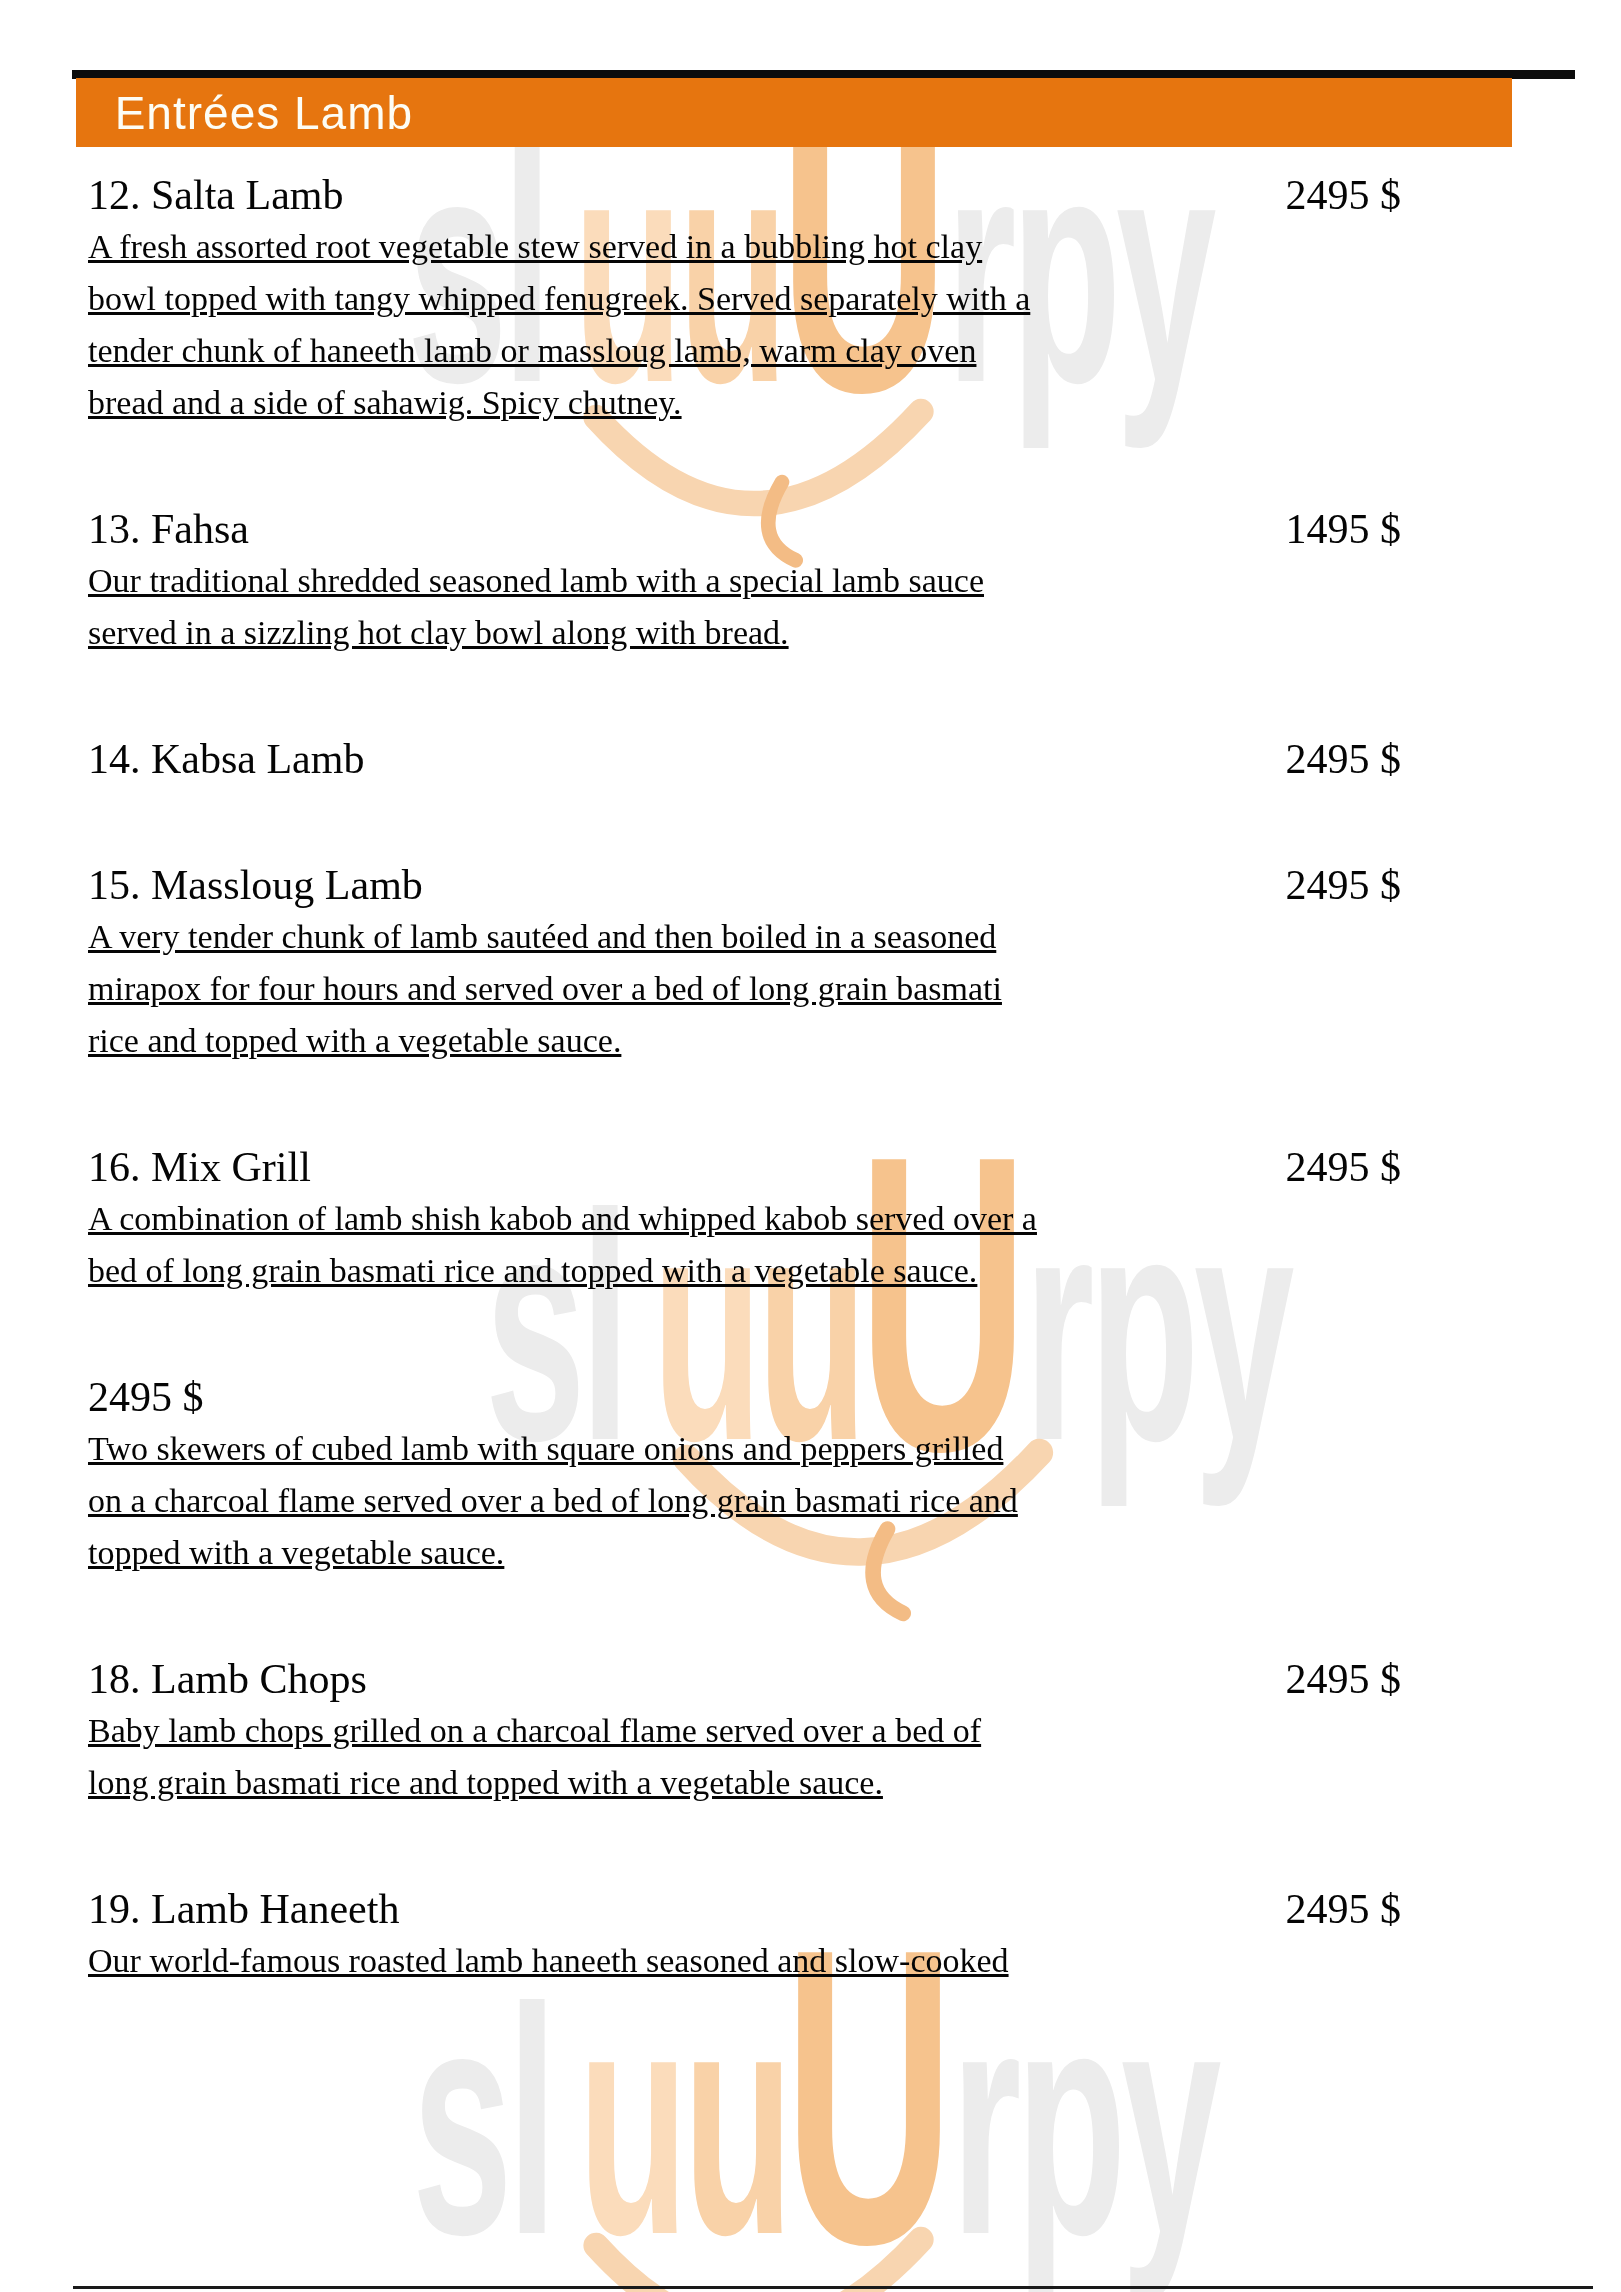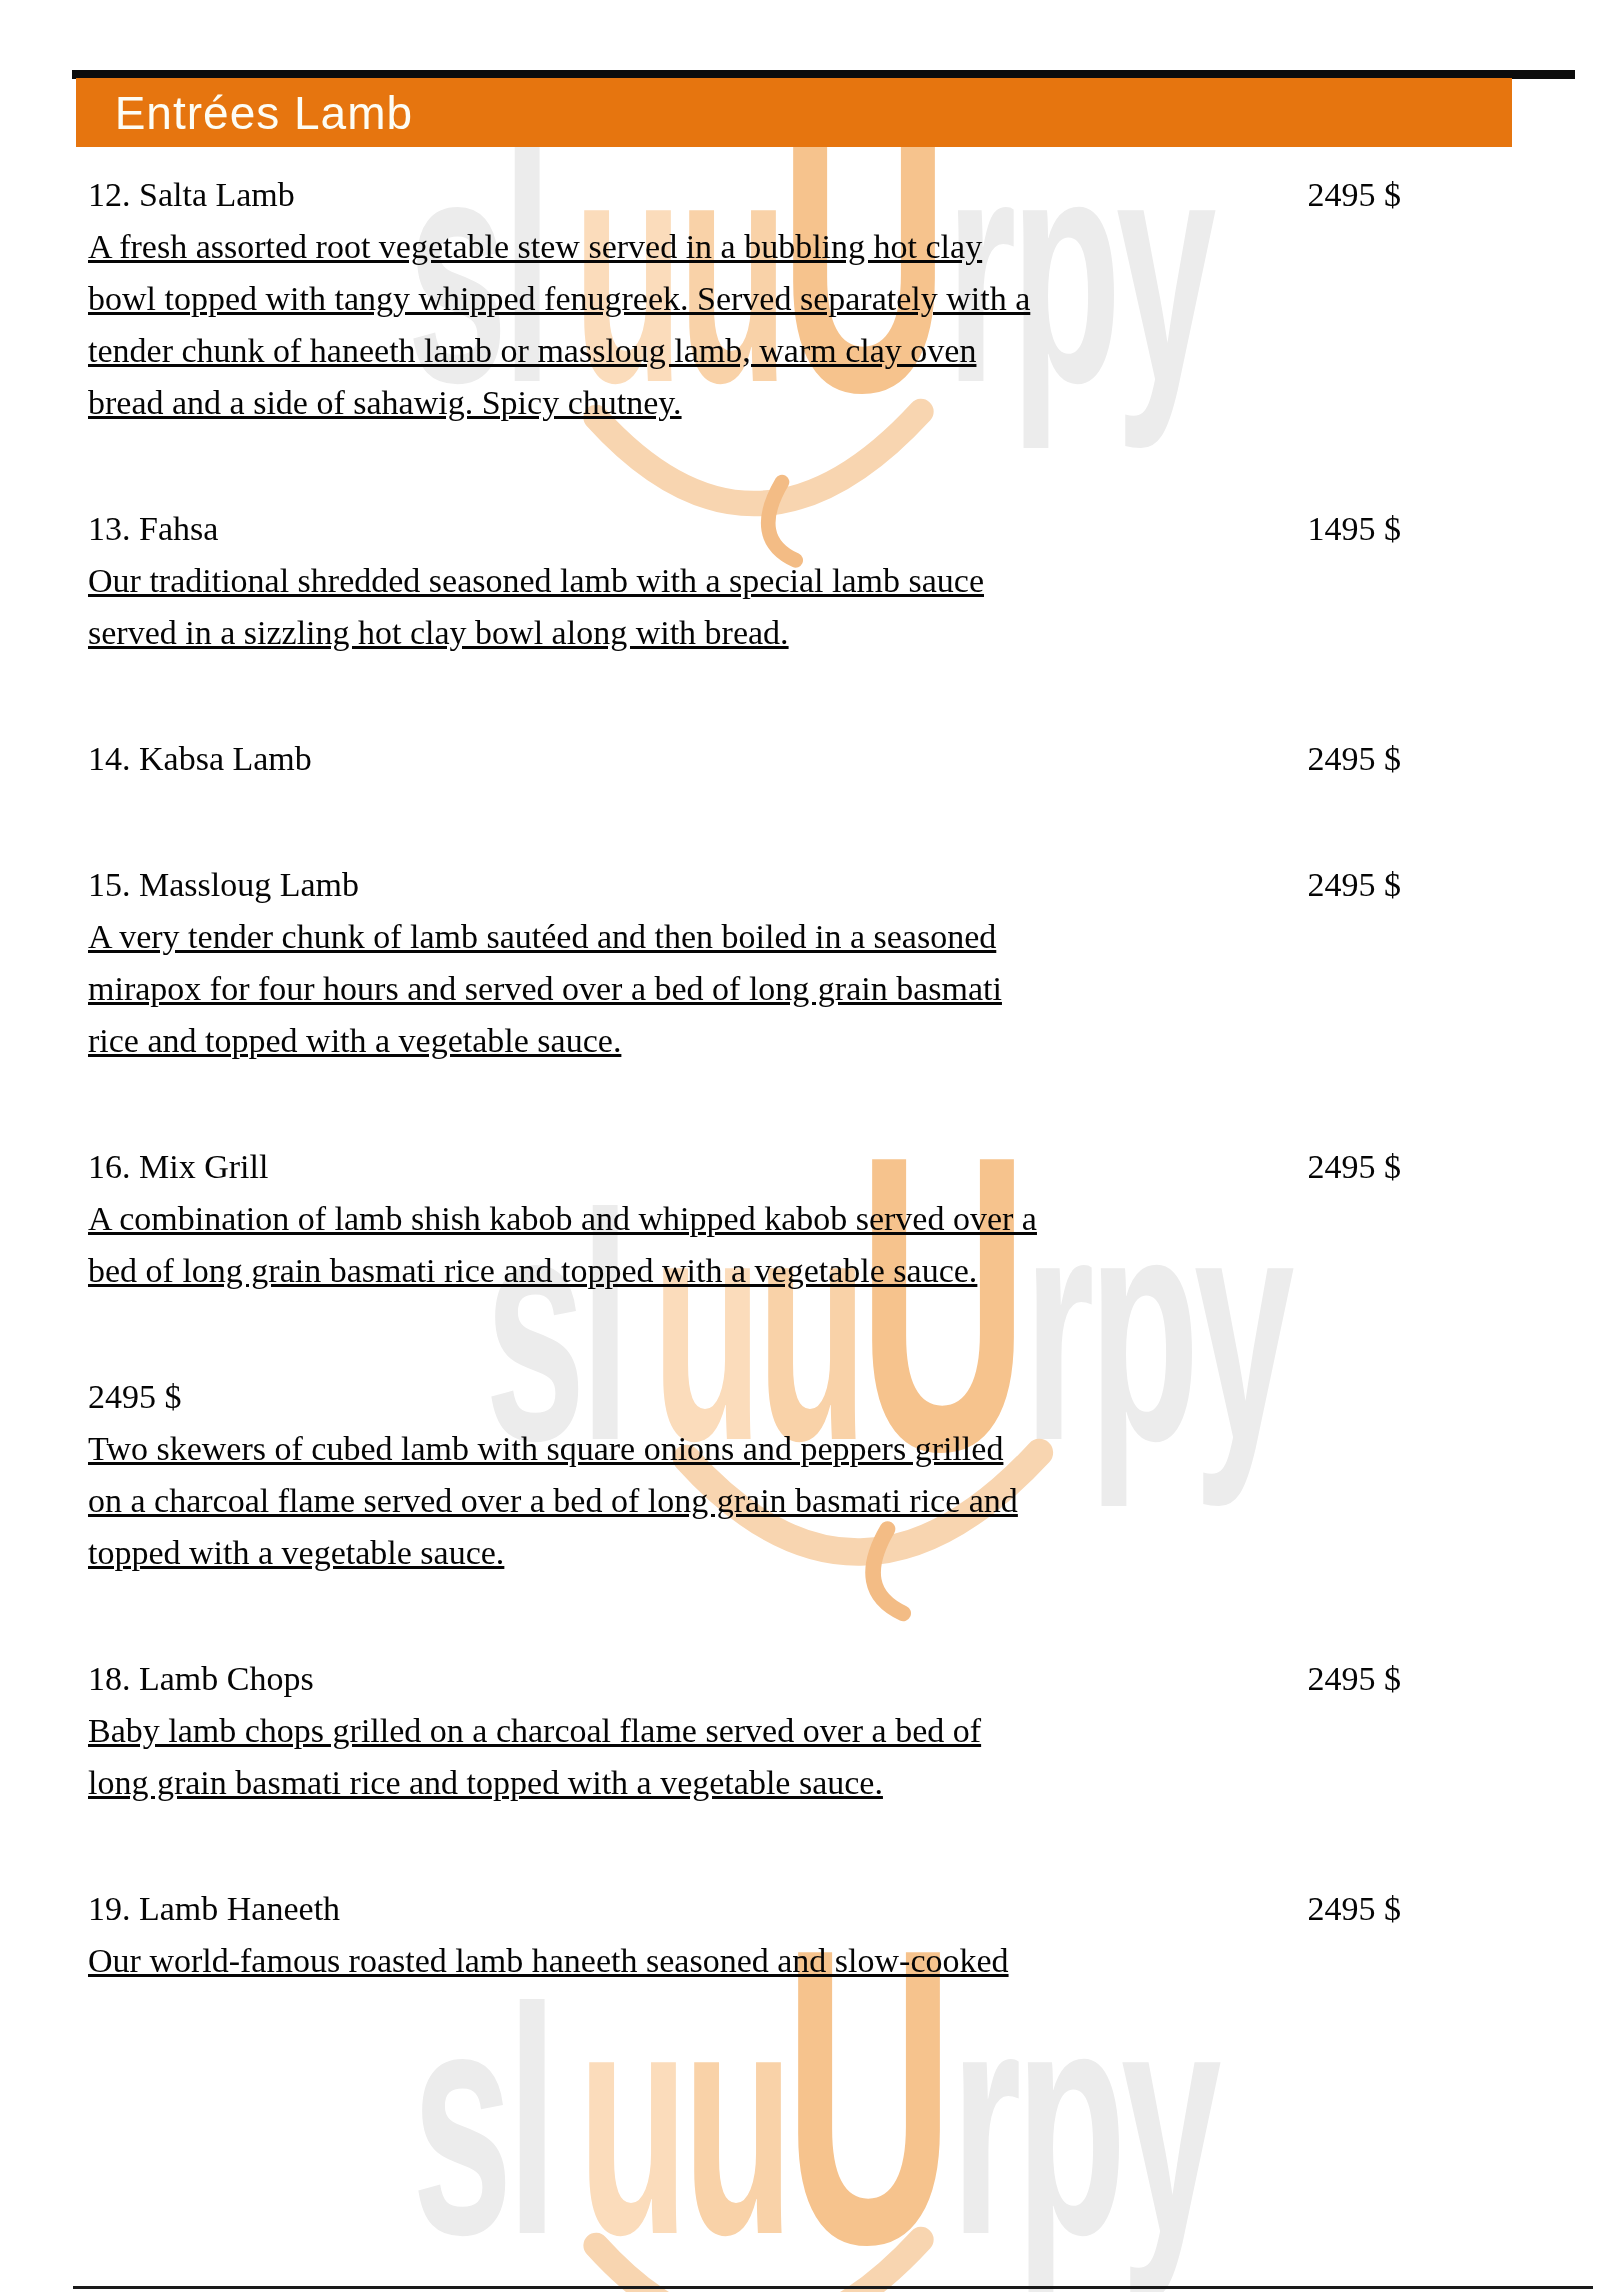--- a/index.html
+++ b/index.html
@@ -58,21 +58,21 @@
     width:1313px;
     padding-top:21.6px;
     z-index:1;
   }
   .item { margin:0 0 74px 0; }
   .item:last-child { margin-bottom:0; }
   .item-row {
     display:flex;
     justify-content:space-between;
     align-items:baseline;
-    font-size:34px;
+    font-size:42px;
     line-height:52px;
   }
   .item-title { white-space:pre; }
   .item-price { white-space:pre; text-align:center; }
   .item-desc {
     margin:0;
     font-size:34px;
     line-height:52px;
     white-space:pre-line;
     max-width:1235px;

